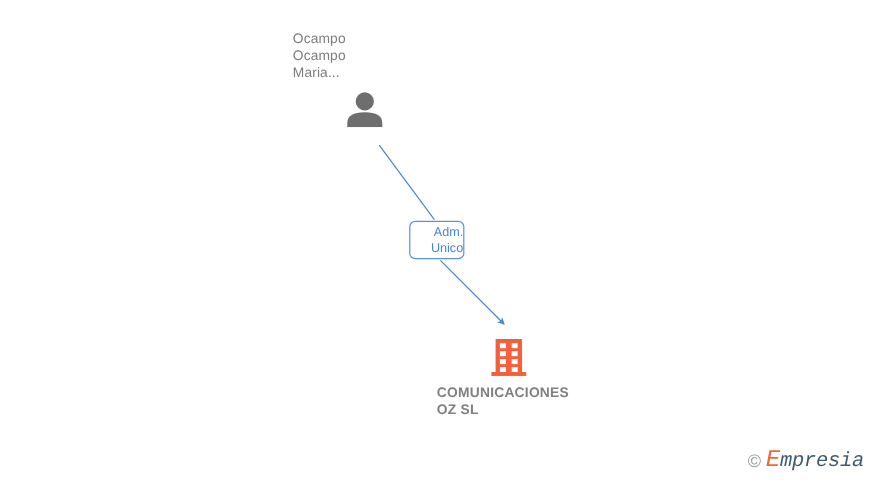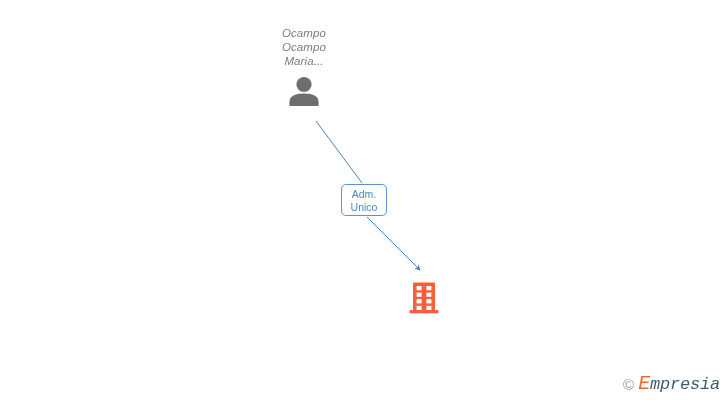--- a/index.html
+++ b/index.html
@@ -27,22 +27,20 @@
     position: absolute;
     left: 0; top: 0;
     width: 728px;
     height: 400px;
     pointer-events: none;
   }
 
   
   .node {
     position: absolute;
-    text-align: center;
-    font-style: italic;
   }
 
   #person-node {
     left: 244px;
     top: 26px;
     width: 120px;
   }
 
   .person-label {
     font-size: 11.5px;
@@ -91,21 +89,21 @@
     top: 184px;
     width: 46px;
     height: 32px;
     box-sizing: border-box;
     border: 1px solid #5b92d6;
     border-radius: 5px;
     background: #ffffff;
     color: #4a86c8;
     font-size: 10.5px;
     line-height: 13px;
-    text-align: center;
+    text-align: right;
     padding-top: 3px;
     white-space: pre-line;
   }
 
   
   #footer-logo {
     position: absolute;
     right: 8px;
     bottom: 6px;
     display: flex;
@@ -177,20 +175,22 @@
         <rect x="17.4" y="5" width="5" height="4.2" fill="#ffffff"></rect>
         <rect x="7.6" y="11.6" width="5" height="4.2" fill="#ffffff"></rect>
         <rect x="17.4" y="11.6" width="5" height="4.2" fill="#ffffff"></rect>
         <rect x="7.6" y="18.2" width="5" height="4.2" fill="#ffffff"></rect>
         <rect x="17.4" y="18.2" width="5" height="4.2" fill="#ffffff"></rect>
 
         <rect x="7.6" y="24.8" width="5" height="4.2" fill="#ffffff"></rect>
         <rect x="17.4" y="24.8" width="5" height="4.2" fill="#ffffff"></rect>
       </svg>
     </div>
+    <div class="company-label">COMUNICACIONES
+OZ SL</div>
   </div>
 
 </div>
 
 <div id="footer-logo">
   <span class="copyright-mark">©</span>
   <span class="logo-text"><span class="logo-initial">E</span><span>mpresia</span></span>
 </div>
 
 </body></html>

